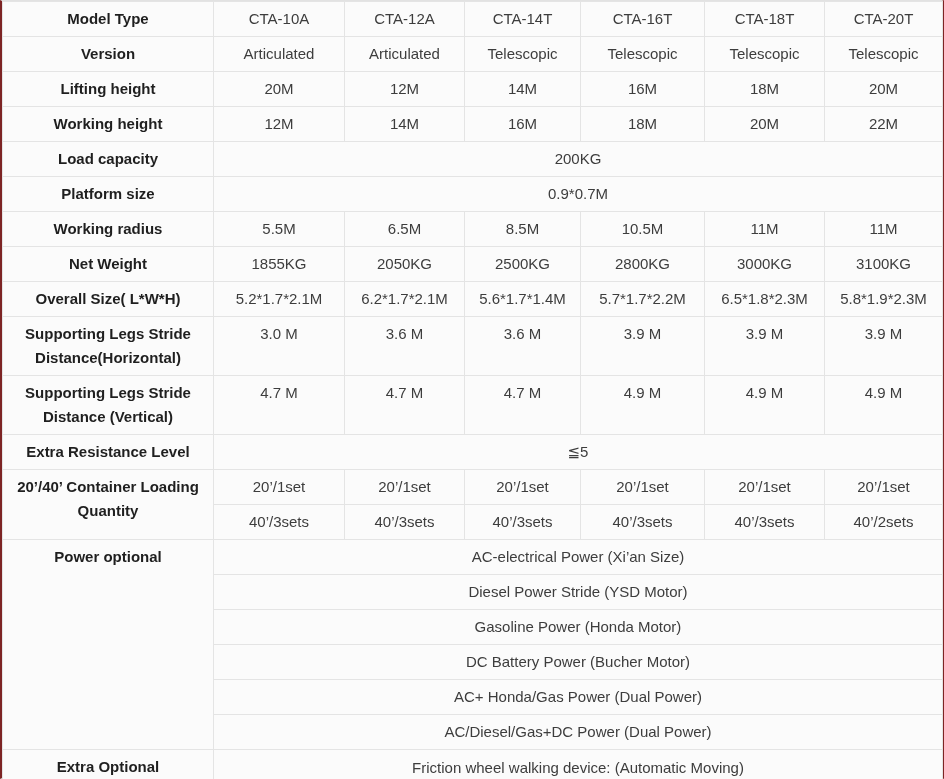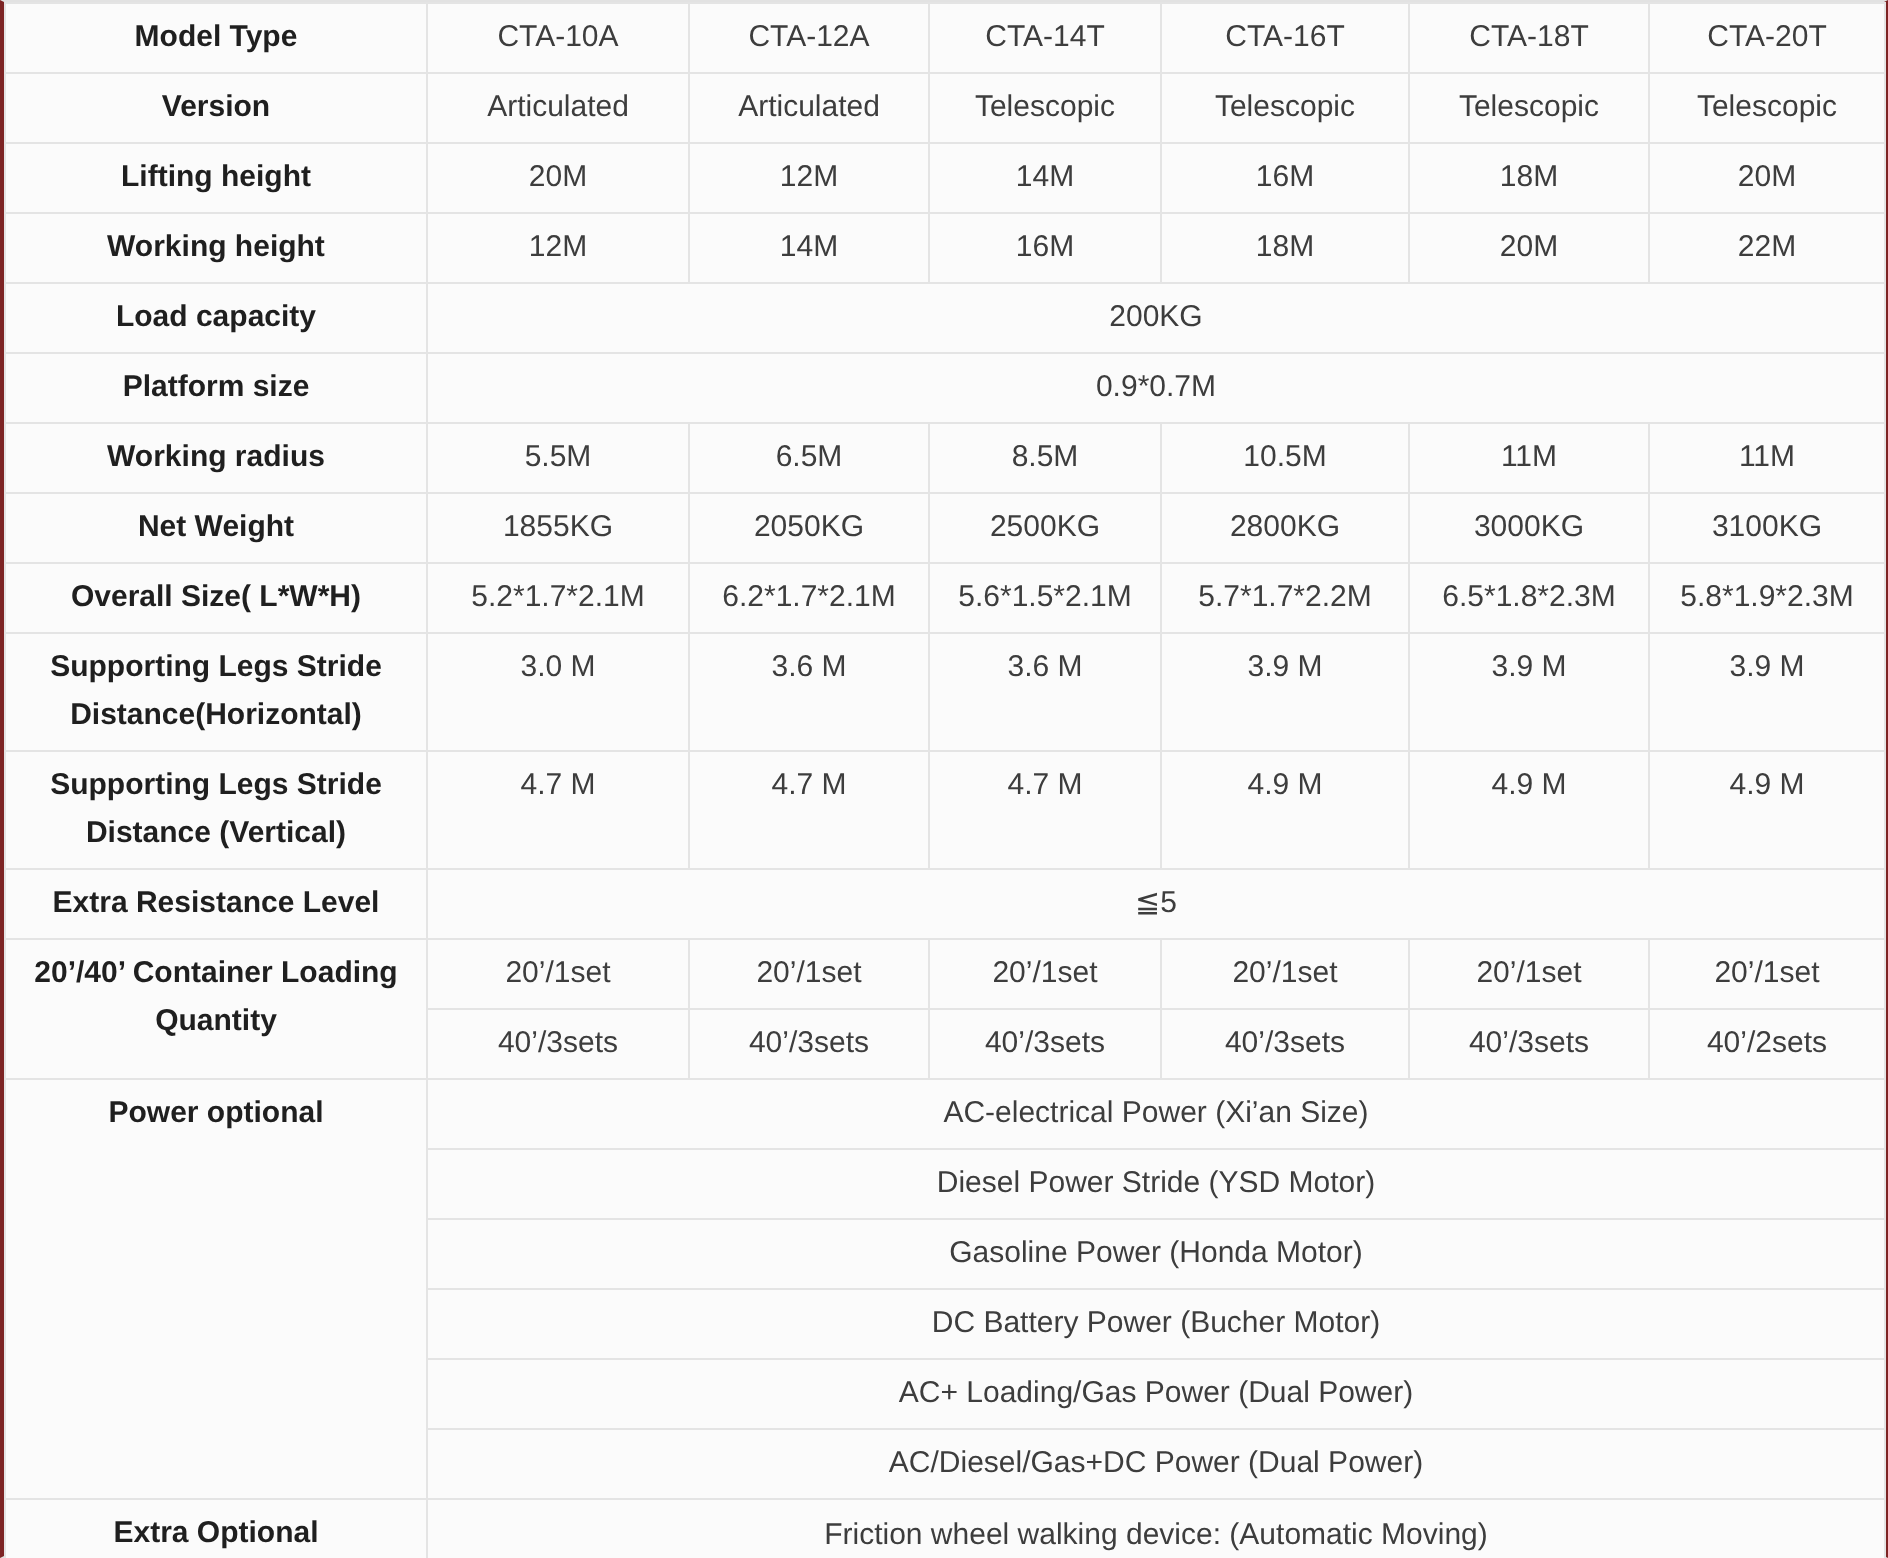--- a/index.html
+++ b/index.html
@@ -117,21 +117,21 @@
         <td>2500KG</td>
         <td>2800KG</td>
         <td>3000KG</td>
         <td>3100KG</td>
       </tr>
 
       <tr class="h34">
         <th>Overall Size( L*W*H)</th>
         <td>5.2*1.7*2.1M</td>
         <td>6.2*1.7*2.1M</td>
-        <td>5.6*1.5*2.1M</td>
+        <td>5.6*1.7*1.4M</td>
         <td>5.7*1.7*2.2M</td>
         <td>6.5*1.8*2.3M</td>
         <td>5.8*1.9*2.3M</td>
       </tr>
 
       <tr class="h57">
         <th>Supporting Legs Stride Distance(Horizontal)</th>
         <td>3.0 M</td>
         <td>3.6 M</td>
         <td>3.6 M</td>
@@ -181,21 +181,21 @@
       <tr class="h33">
         <td colspan="6">Diesel Power Stride (YSD Motor)</td>
       </tr>
       <tr class="h33">
         <td colspan="6">Gasoline Power (Honda Motor)</td>
       </tr>
       <tr class="h33">
         <td colspan="6">DC Battery Power (Bucher Motor)</td>
       </tr>
       <tr class="h33">
-        <td colspan="6">AC+ Loading/Gas Power (Dual Power)</td>
+        <td colspan="6">AC+ Honda/Gas Power (Dual Power)</td>
       </tr>
       <tr class="h33">
         <td colspan="6">AC/Diesel/Gas+DC Power (Dual Power)</td>
       </tr>
 
       <tr class="h61">
         <th>Extra Optional</th>
         <td colspan="6" class="two-line">
           <div>Friction wheel walking device: (Automatic Moving)</div>
 

